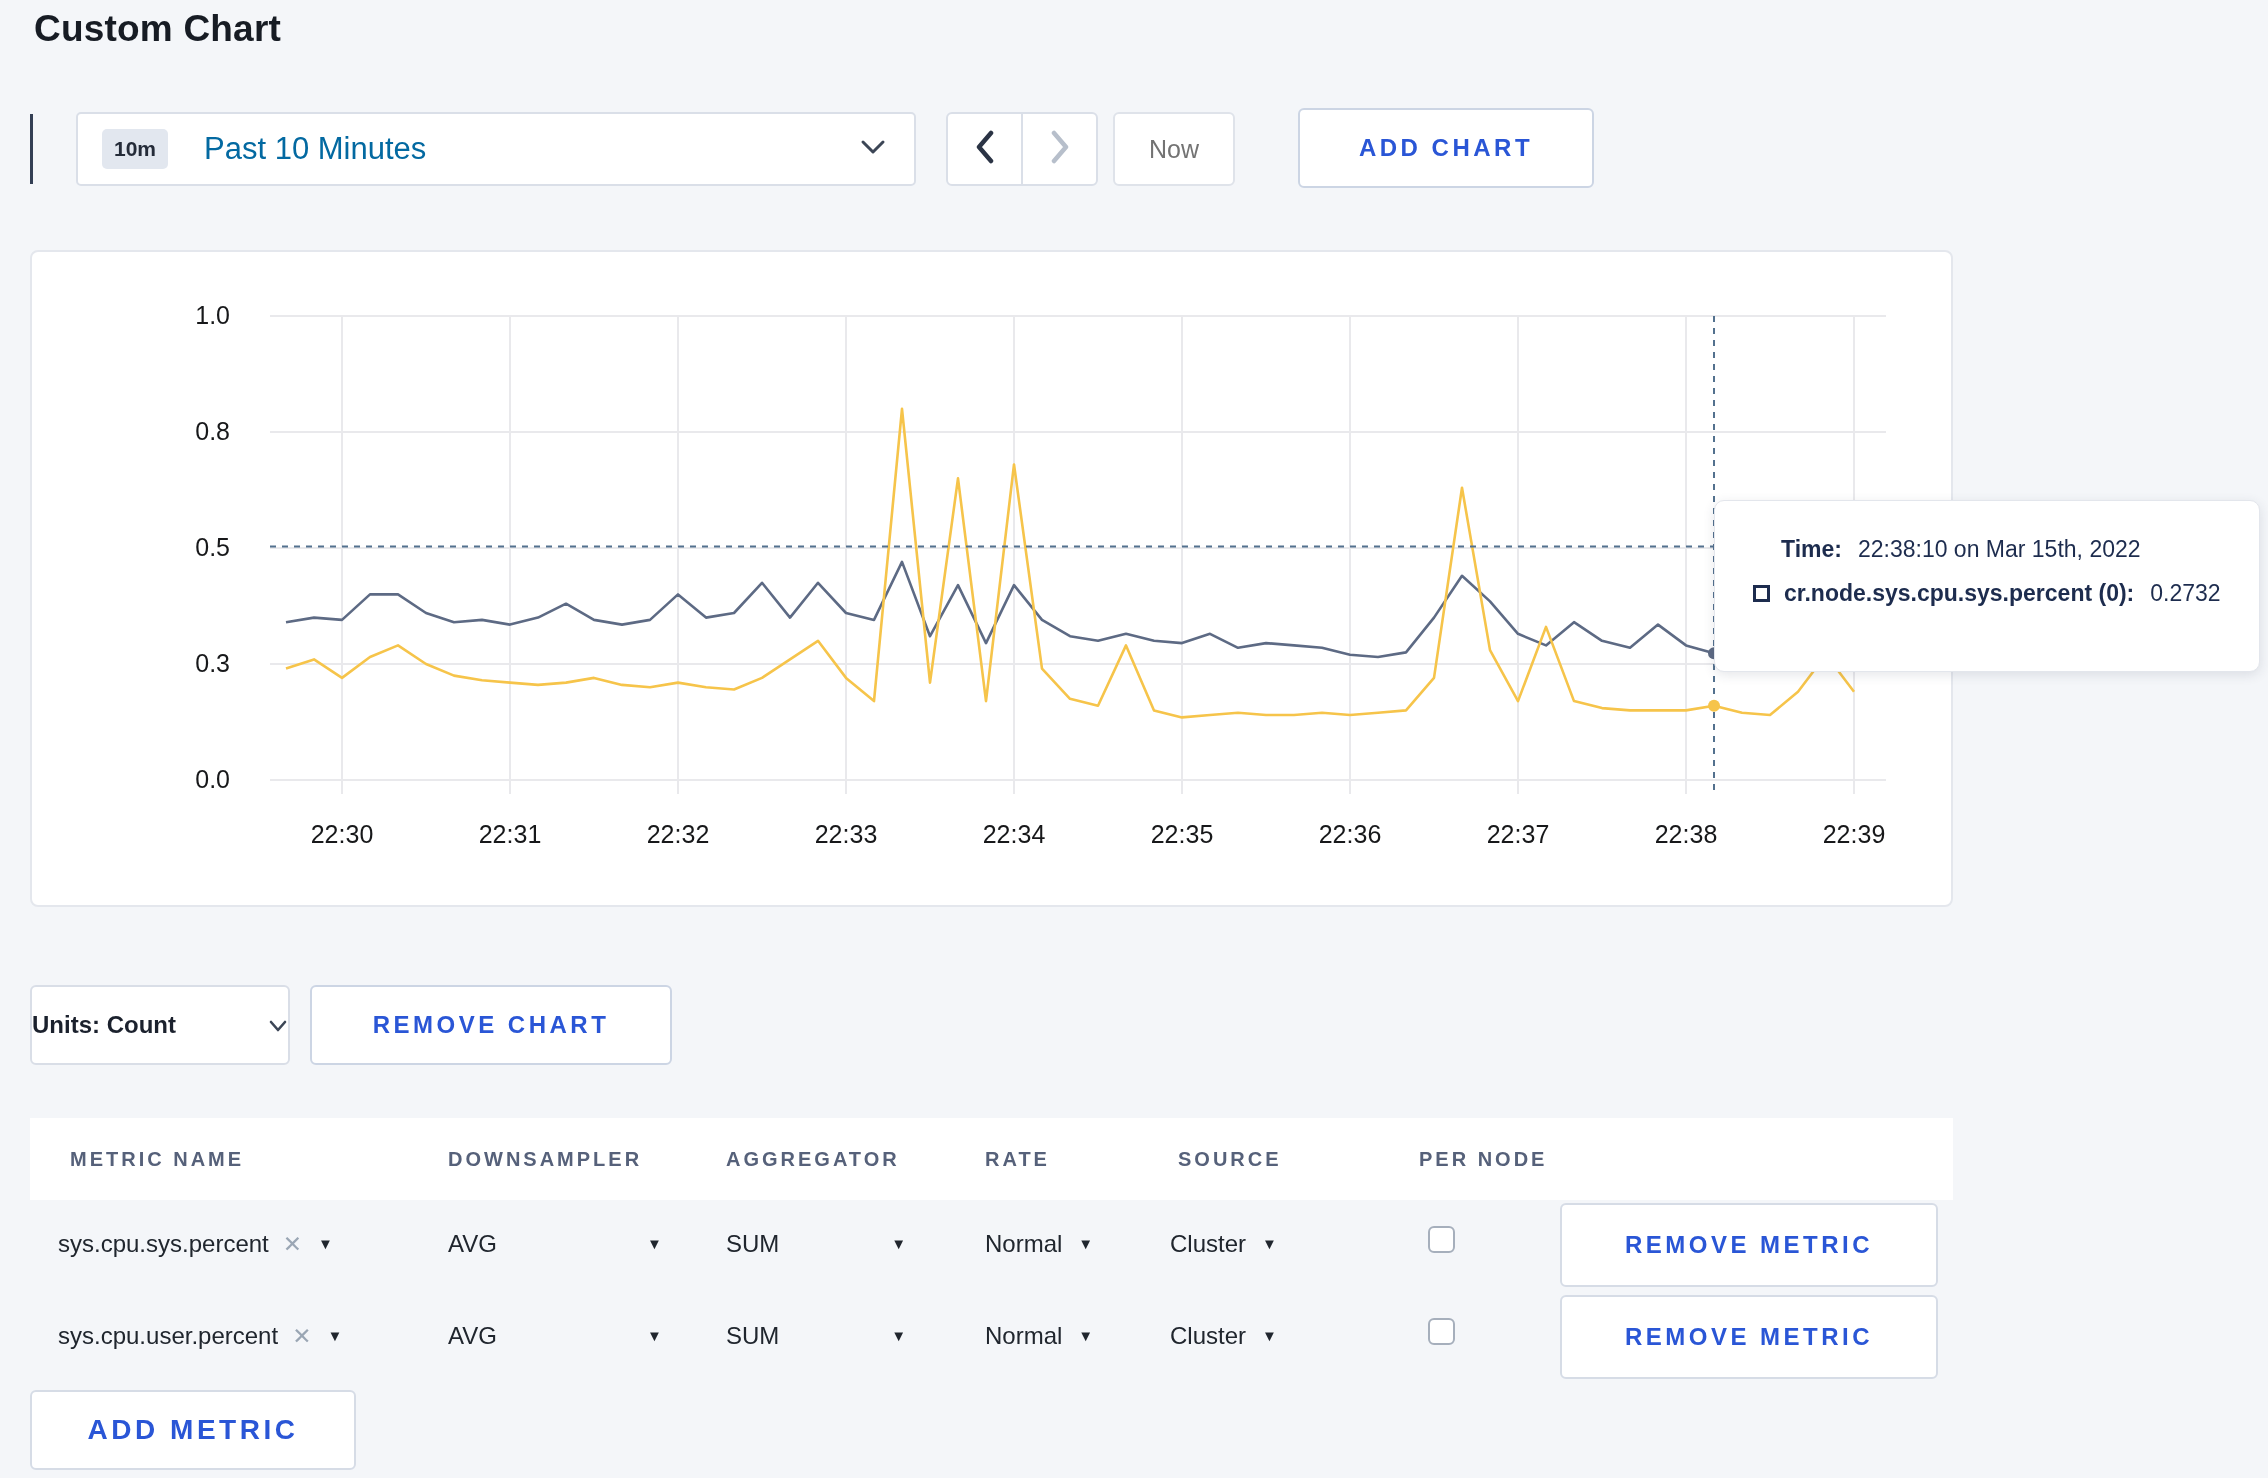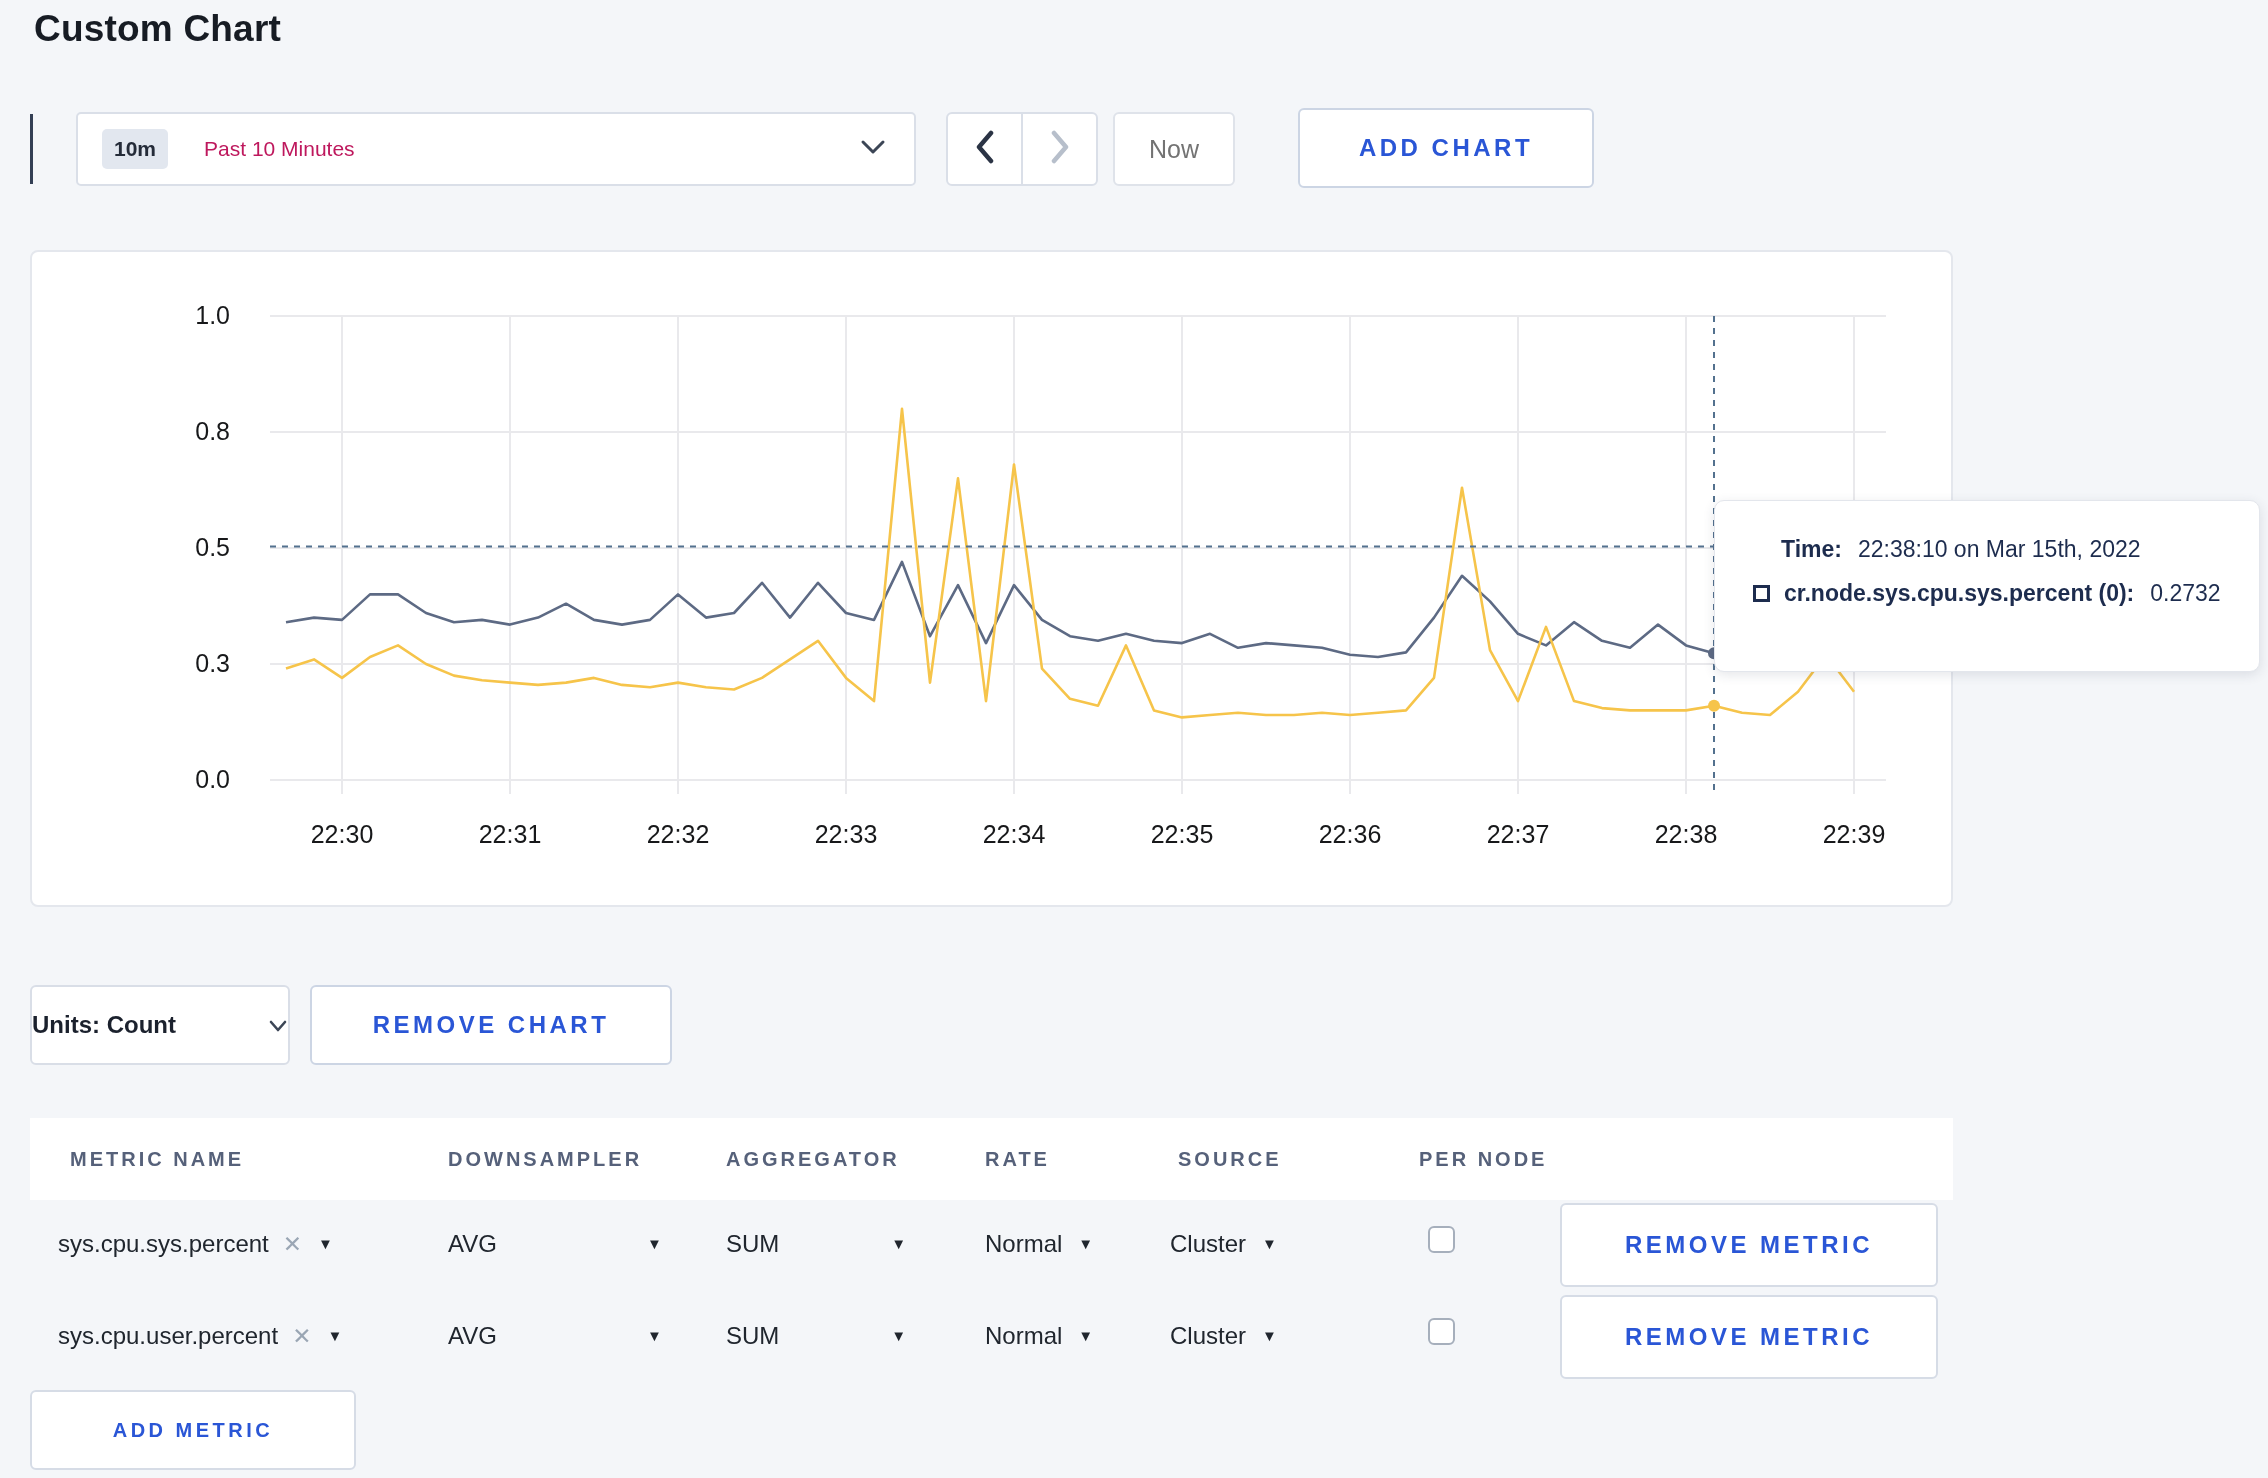--- a/index.html
+++ b/index.html
@@ -20,21 +20,21 @@
   .section-divider { left:30px; top:114px; width:3px; height:70px; background:#333f54; }
   .time-dropdown {
     left:76px; top:112px; width:840px; height:74px;
     background:#fff; border:2px solid #dadfe8; border-radius:5px;
     display:flex; align-items:center; cursor:pointer;
   }
   .time-badge {
     margin-left:24px; background:#e2e7ef; border-radius:5px;
     font-size:21px; font-weight:700; color:#242b38; padding:8px 12px;
   }
-  .time-label { margin-left:36px; font-size:21px; color:#be185d; }
+  .time-label { margin-left:36px; font-size:31px; color:#0369a1; }
   .dd-chevron { margin-left:auto; margin-right:28px; }
   .arrow-group {
     left:946px; top:112px; width:152px; height:74px;
     background:#fff; border:2px solid #dadfe8; border-radius:6px;
     display:flex;
   }
   .arrow-half { flex:1; display:flex; align-items:center; justify-content:center; cursor:pointer; }
   .arrow-half + .arrow-half { border-left:2px solid #dadfe8; }
   .now-btn {
     left:1113px; top:112px; width:122px; height:74px;
@@ -95,21 +95,21 @@
   }
   .remove-metric-btn {
     position:absolute; left:1560px; width:378px; height:84px;
     background:#fff; border:2px solid #d6dce6; border-radius:6px;
     font-size:24px; font-weight:600; letter-spacing:3.5px; color:#2a56d6;
     display:flex; align-items:center; justify-content:center; cursor:pointer;
   }
   .add-metric-btn {
     left:30px; top:1390px; width:326px; height:80px;
     background:#fff; border:2px solid #d6dce6; border-radius:6px;
-    font-size:20px; font-weight:600; letter-spacing:3.5px; color:#2a56d6;
+    font-size:28px; font-weight:600; letter-spacing:3.5px; color:#2a56d6;
     display:flex; align-items:center; justify-content:center; cursor:pointer;
   }
   .tick-label-y { position:absolute; font-size:25px; color:#17181a; text-align:right; width:70px; }
   .tick-label-x { position:absolute; font-size:25px; color:#17181a; text-align:center; width:120px; }
 </style>
 </head>
 <body>
 
 <div class="abs page-title">Custom Chart</div>
 

